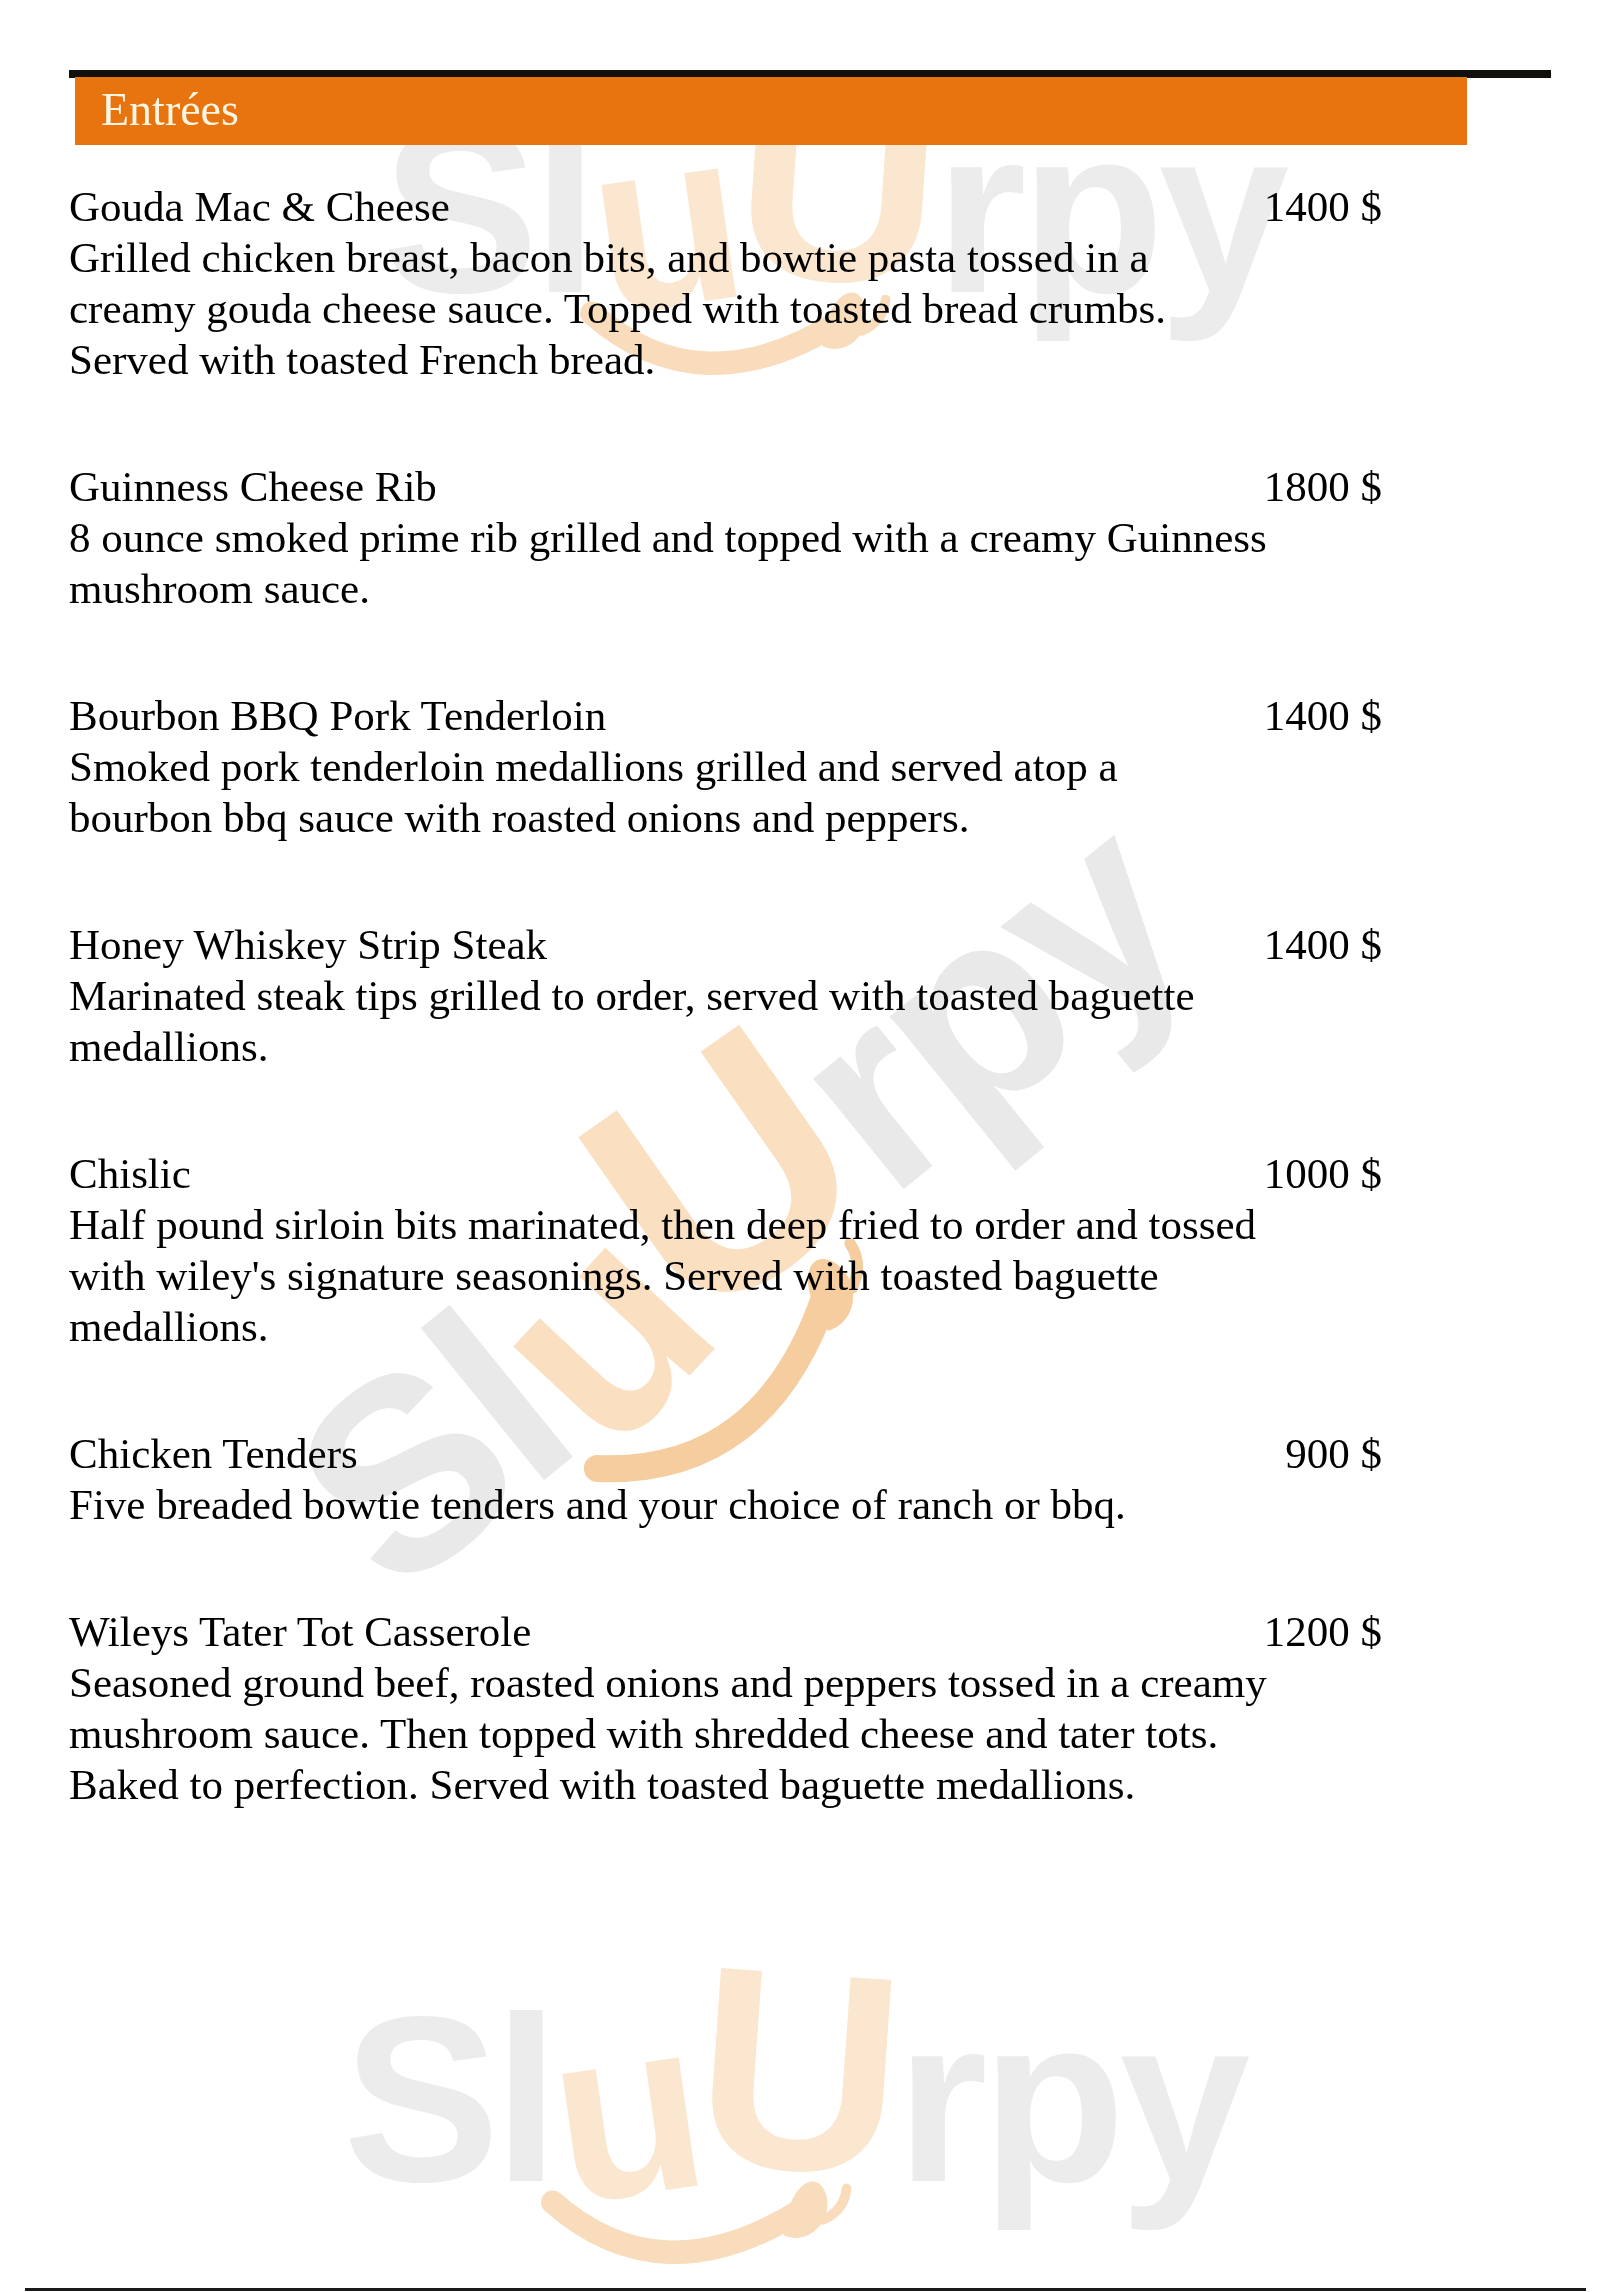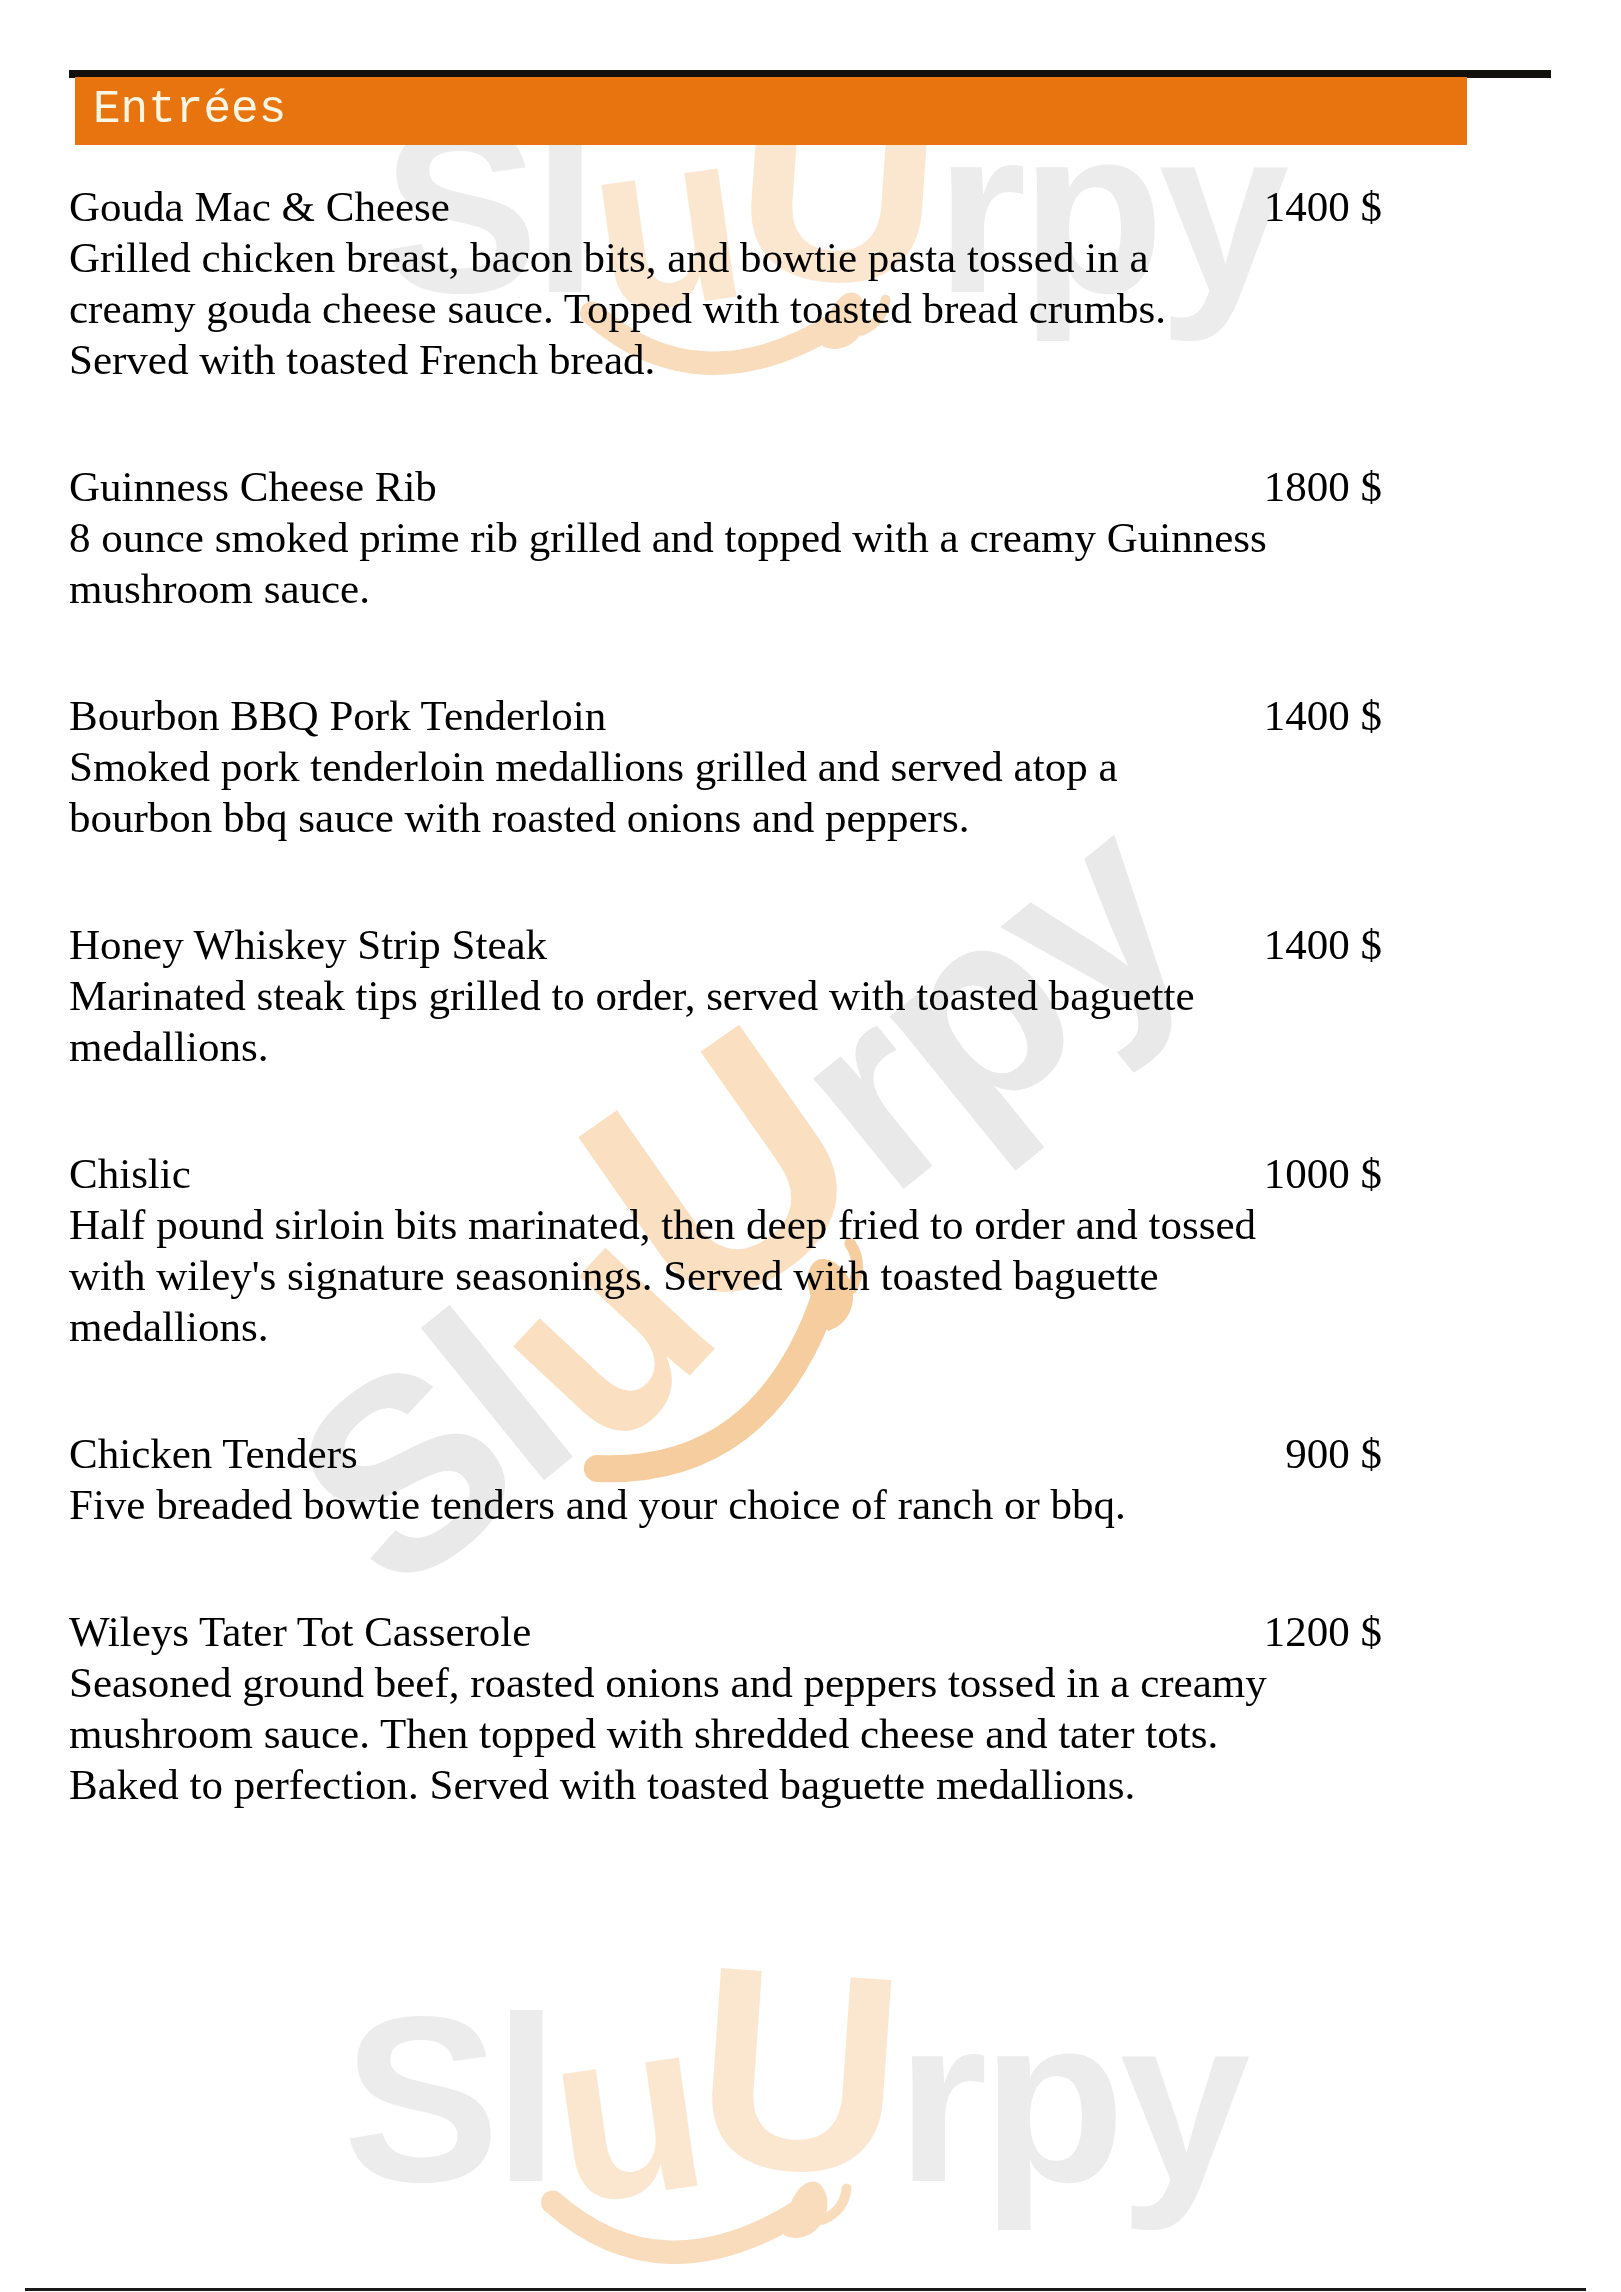--- a/index.html
+++ b/index.html
@@ -46,23 +46,23 @@
     position:absolute;z-index:2;
     left:69px;top:70px;width:1482px;height:7.8px;
     background:var(--header-top-bar,#12100C);
   }
   .header-bar{
     position:absolute;z-index:2;
     left:75px;top:77px;width:1392px;height:68px;
     background:var(--header-orange,#E7740E);
   }
   .header-title{
-    font-family:Liberation Mono, monospace;
+    font-family:Liberation Serif, serif;
     font-size:46px;line-height:66px;
-    padding-left:18px;
+    padding-left:26px;
     color:var(--header-title,#FBF6E3);
   }
 
   
   .menu-list{
     position:absolute;z-index:1;
     left:69px;top:181px;width:1313px;
     font-size:43px;line-height:51px;
     color:var(--body-text,#000);
     font-family:Liberation Serif, serif;

